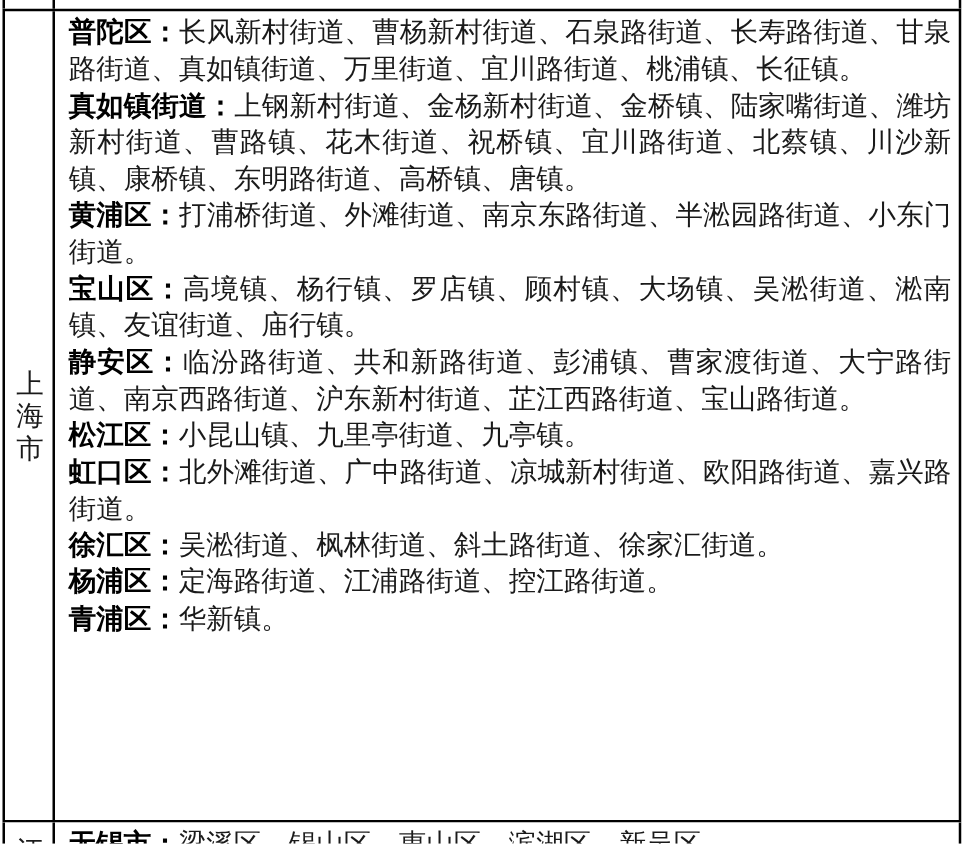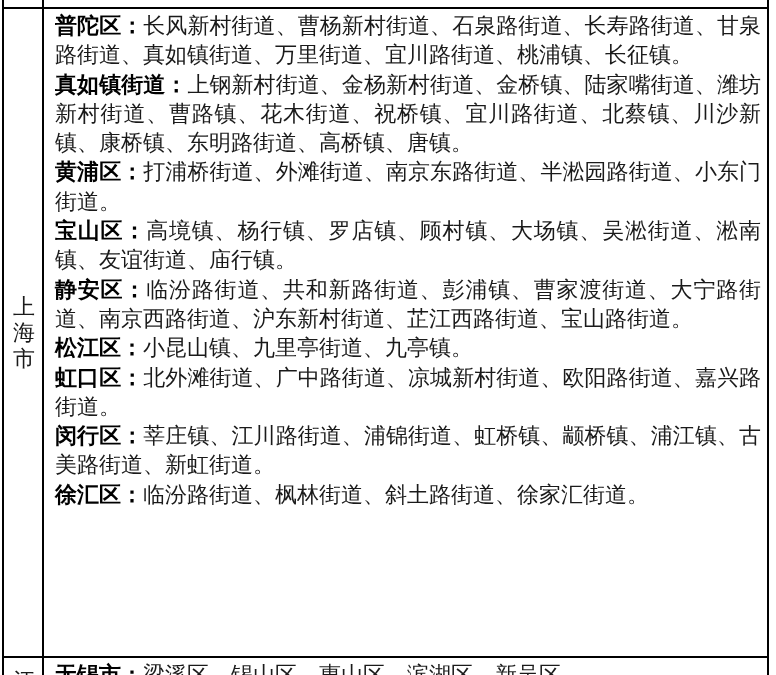--- a/index.html
+++ b/index.html
@@ -86,22 +86,23 @@
         <div class="city-name">上海市</div>
       </div>
       <div class="cell-content">
         <p class="entry"><span class="district">普陀区：</span><span>长风新村街道、曹杨新村街道、石泉路街道、长寿路街道、甘泉路街道、真如镇街道、万里街道、宜川路街道、桃浦镇、长征镇。</span></p>
         <p class="entry"><span class="district">真如镇街道：</span><span>上钢新村街道、金杨新村街道、金桥镇、陆家嘴街道、潍坊新村街道、曹路镇、花木街道、祝桥镇、宜川路街道、北蔡镇、川沙新镇、康桥镇、东明路街道、高桥镇、唐镇。</span></p>
         <p class="entry"><span class="district">黄浦区：</span><span>打浦桥街道、外滩街道、南京东路街道、半淞园路街道、小东门街道。</span></p>
         <p class="entry"><span class="district">宝山区：</span><span>高境镇、杨行镇、罗店镇、顾村镇、大场镇、吴淞街道、淞南镇、友谊街道、庙行镇。</span></p>
         <p class="entry"><span class="district">静安区：</span><span>临汾路街道、共和新路街道、彭浦镇、曹家渡街道、大宁路街道、南京西路街道、沪东新村街道、芷江西路街道、宝山路街道。</span></p>
         <p class="entry"><span class="district">松江区：</span><span>小昆山镇、九里亭街道、九亭镇。</span></p>
         <p class="entry"><span class="district">虹口区：</span><span>北外滩街道、广中路街道、凉城新村街道、欧阳路街道、嘉兴路街道。</span></p>
-        <p class="entry"><span class="district">闵行区：</span><span>莘庄镇、江川路街道、浦锦街道、虹桥镇、颛桥镇、浦江镇、古美路街道、新虹街道。</span></p>
-        <p class="entry"><span class="district">徐汇区：</span><span>临汾路街道、枫林街道、斜土路街道、徐家汇街道。</span></p>
+        <p class="entry"><span class="district">徐汇区：</span><span>吴淞街道、枫林街道、斜土路街道、徐家汇街道。</span></p>
+        <p class="entry"><span class="district">杨浦区：</span><span>定海路街道、江浦路街道、控江路街道。</span></p>
+        <p class="entry"><span class="district">青浦区：</span><span>华新镇。</span></p>
       </div>
     </div>
 
     <div class="row row-next">
       <div class="cell-city">
         <div class="city-name">江苏省</div>
       </div>
       <div class="cell-content">
         <p class="entry"><span class="district">无锡市：</span><span>梁溪区、锡山区、惠山区、滨湖区、新吴区。</span></p>
       </div>

